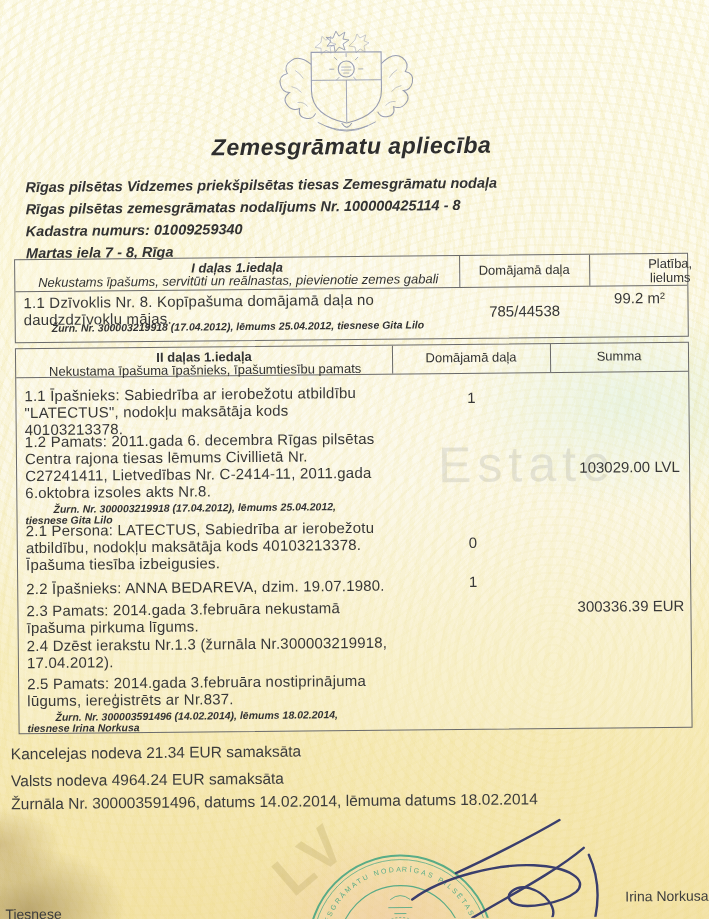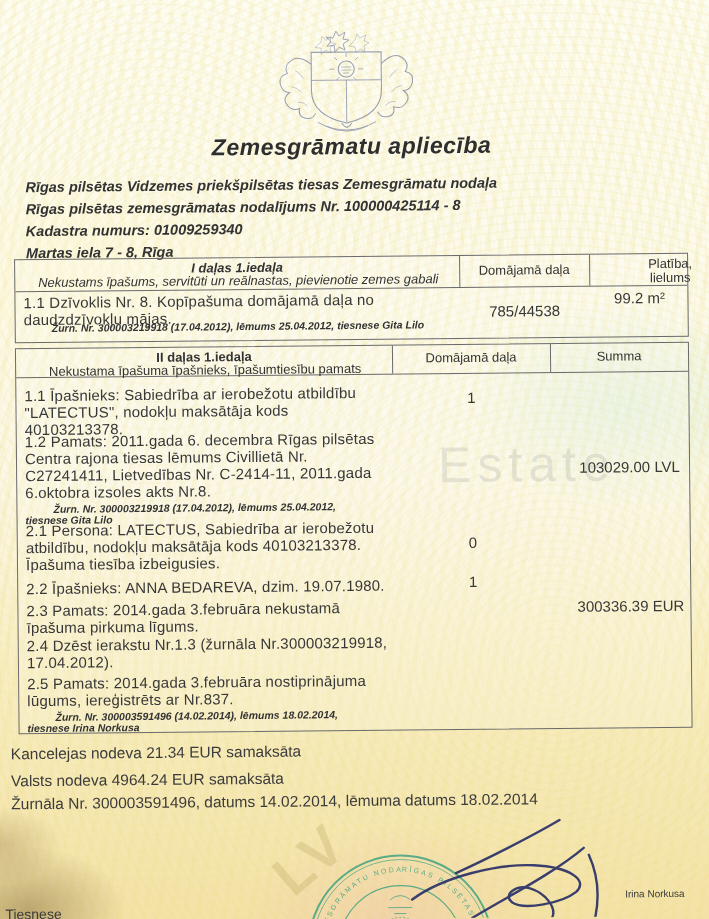--- a/index.html
+++ b/index.html
@@ -33,21 +33,21 @@
   .vline{position:absolute;top:0;width:0;border-left:1.2px solid #6a6a6a;}
   .hline{position:absolute;height:0;border-top:1.2px solid #6a6a6a;left:0;right:0;}
   .hcell{position:absolute;text-align:center;font-size:13px;color:#333;line-height:13px;}
   .ital{font-style:italic;}
   .rtext{font-size:15px;line-height:17px;white-space:pre-line;color:#383838;letter-spacing:0.2px;}
   .rnote{font-size:10.5px;line-height:11px;font-weight:bold;font-style:italic;color:#333;
          text-indent:28px;white-space:pre-line;margin-top:3px;}
   .val{position:absolute;font-size:15px;color:#383838;text-align:center;}
   .footer-line{left:8px;font-size:15.5px;color:#3c3c3c;white-space:nowrap;}
   .f1{top:742px}.f2{top:769px}.f3{top:792px}
-  .judge-name{left:621px;top:891px;font-size:10px;white-space:nowrap;color:#3c3c3c;}
+  .judge-name{left:621px;top:891px;font-size:14px;white-space:nowrap;color:#3c3c3c;}
   .judge-label{left:1px;top:903px;font-size:14px;color:#3c3c3c;}
   .watermark{left:438px;top:437px;font-size:50px;letter-spacing:6px;color:rgba(148,146,138,0.26);}
   .bg-letters{left:268px;top:826px;font-size:56px;font-weight:bold;color:rgba(186,166,96,0.30);
               transform:rotate(-40deg);letter-spacing:4px;}
   .arms{left:281px;top:26px;}
   .stamp{left:298px;top:848px;}
   .signature{left:398px;top:813px;}
 </style>
 </head>
 <body>

